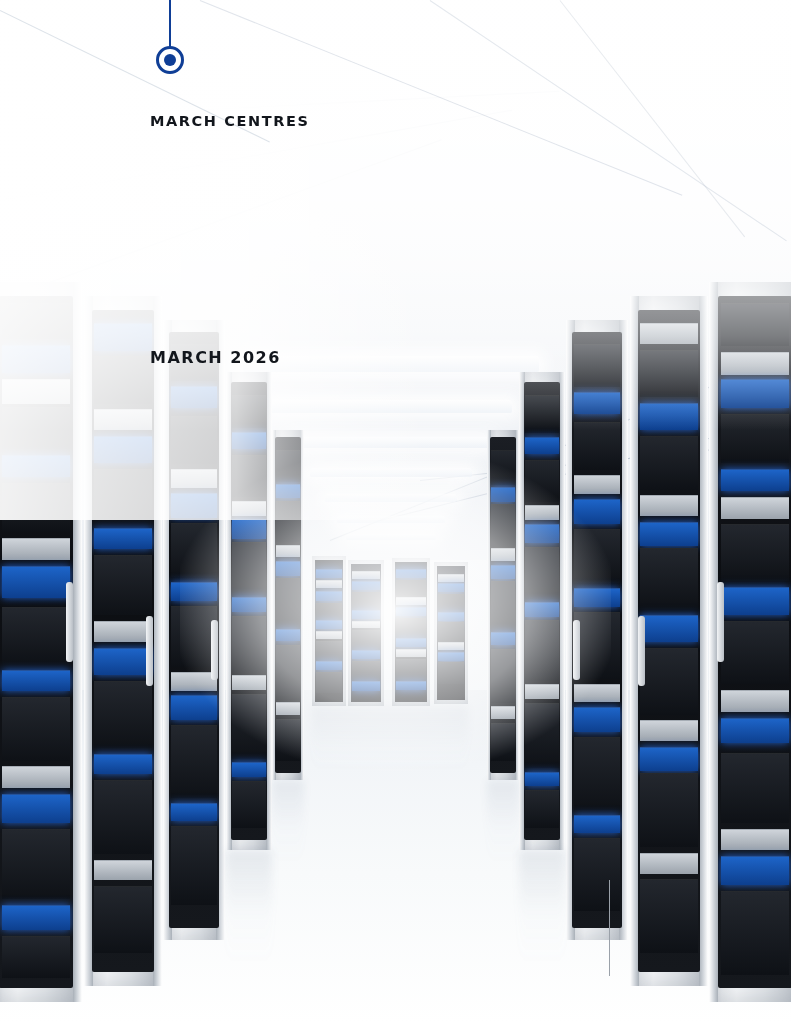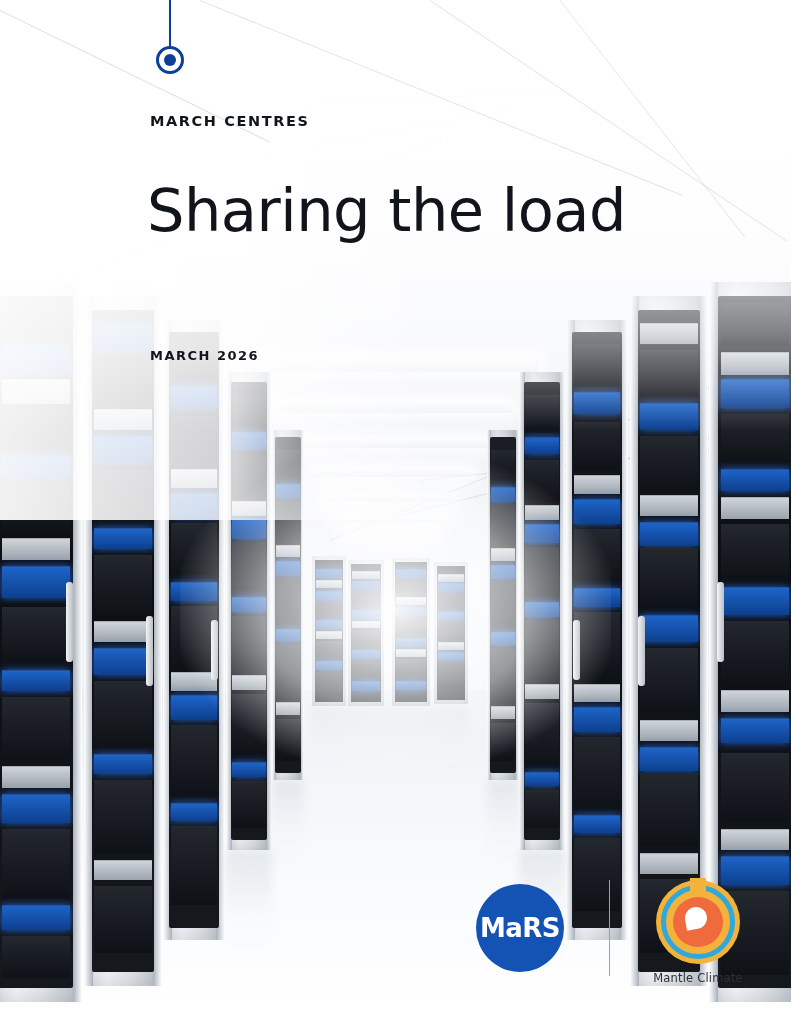--- a/index.html
+++ b/index.html
@@ -214,21 +214,21 @@
     width: 530px;
     font-size: 24.5px;
     line-height: 1.42;
     color: #5b6068;
     font-weight: 400;
   }
   .date {
     position: absolute;
     left: 150px;
     top: 348px;
-    font-size: 13px;
+    font-size: 16px;
     font-weight: 700;
     letter-spacing: 1.5px;
     color: #12161c;
   }
 
   
   .mars-logo {
     position: absolute;
     left: 476px;
     top: 884px;
@@ -606,30 +606,18 @@
   <div class="guide" style="left:430px; top:0px; width:430px; transform:rotate(34deg); opacity:.4;"></div>
   <div class="guide" style="left:560px; top:0px; width:300px; transform:rotate(52deg); opacity:.35;"></div>
 
   <div class="pin">
     <div class="stem"></div>
     <div class="ring"></div>
     <div class="dot"></div>
   </div>
 
   <div class="eyebrow">MARCH CENTRES</div>
-  <h1 class="headline">Sharing the load</h1>
   <div class="date">MARCH 2026</div>
 
-  <div class="mars-logo">
-    <span>MaRS</span>
-  </div>
   <div class="divider"></div>
 
-  <div class="mantle">
-    <div class="mantle-mark">
-      <div class="ring-blue"></div>
-      <div class="ring-gap"></div>
-      <div class="inner"></div>
-    </div>
-    <div class="mantle-label">Mantle Climate</div>
-  </div>
 
 </div>
 
 </body></html>

